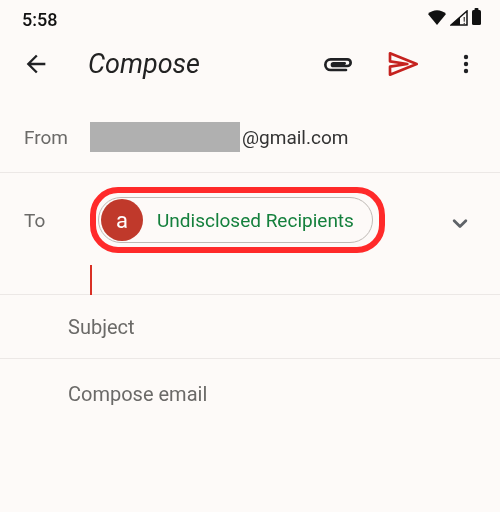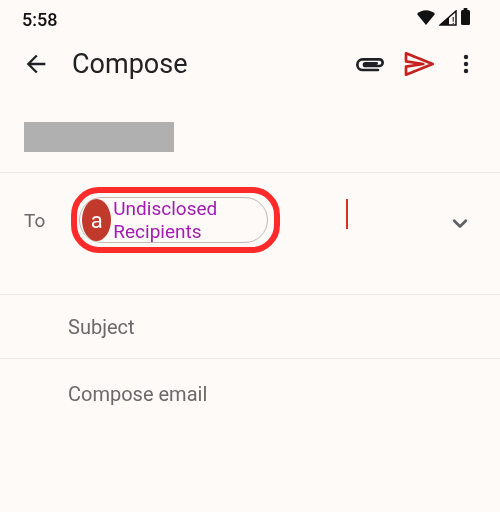--- a/index.html
+++ b/index.html
@@ -1,38 +1,38 @@
 <!DOCTYPE html>
 <html><head>
 <meta charset="utf-8">
 <style>
   * { box-sizing: border-box; margin: 0; padding: 0; font-family: Roboto, -apple-system, Arial, sans-serif; }
   body { width: 500px; height: 512px; background: #fdfaf8; overflow: hidden; color: #202124; }
 
-  .status-bar { display: flex; justify-content: space-between; align-items: center; padding: 8px 29px 4px 22px; font-size: 18px; font-weight: 500; color: #111; }
+  .status-bar { display: flex; justify-content: space-between; align-items: center; padding: 8px 18px 4px 22px; font-size: 18px; font-weight: 500; color: #111; }
   .status-right { display: flex; align-items: center; gap: 3px; }
 
-  .app-bar { display: flex; align-items: center; padding: 10px 14px 18px 16px; gap: 8px; }
+  .app-bar { display: flex; align-items: center; padding: 10px 14px 18px 16px; gap: 24px; font-style: italic; }
   .app-bar .title { font-size: 27px; font-weight: 400; color: #222; flex: 1; margin-left: 8px; }
   .icon-btn { display: inline-flex; align-items: center; justify-content: center; width: 40px; height: 40px; }
 
   .row { display: flex; align-items: center; padding: 0 24px; border-top: 1px solid #ece8e6; }
   .row.first { border-top: none; }
   .row .label { width: 66px; font-size: 19px; color: #6b6a68; }
   .row .content { flex: 1; font-size: 19px; color: #3c4043; display: flex; align-items: center; }
 
   .from-row { height: 70px; }
   .from-redact { width: 150px; height: 30px; background: #b0b0b0; margin-right: 2px; }
   .from-domain { color: #333; }
 
   .to-row { height: 122px; position: relative; }
   .highlight { border: 6px solid #ff2a2a; border-radius: 28px; padding: 4px 6px 4px 2px; display: inline-flex; align-items: center; }
   .chip { display: inline-flex; align-items: center; height: 46px; border: 1px solid #bfbab6; border-radius: 23px; padding-right: 18px; }
   .chip-avatar { width: 42px; height: 42px; border-radius: 50%; background: #c0392b; color: #fff; display: flex; align-items: center; justify-content: center; font-size: 22px; margin: 2px; }
-  .chip-label { font-size: 19px; color: #a21caf; }
+  .chip-label { font-size: 19px; color: #15803d; margin-left: 12px; }
   .expand { position: absolute; right: 26px; top: 36px; }
   .caret { width: 2px; height: 30px; background: #d93025; margin-top: 2px; }
 
   .subject-row { height: 64px; }
   .body-row { height: 70px; align-items: center; }
   .placeholder { color: #6b6a68; font-size: 20px; margin-left: 44px; }
 </style>
 </head>
 <body>
 
@@ -80,26 +80,28 @@
   <span class="icon-btn">
     <svg width="24" height="24" viewBox="0 0 24 24">
         <circle cx="12" cy="5" r="2.2" fill="#202124"></circle>
         <circle cx="12" cy="12" r="2.2" fill="#202124"></circle>
         <circle cx="12" cy="19" r="2.2" fill="#202124"></circle>
       </svg>
   </span>
 </div>
 
 <div class="row first from-row">
+  <span class="label">From</span>
   <span class="content">
     <span class="from-redact"></span>
+    <span class="from-domain">@gmail.com</span>
   </span>
 </div>
 
-<div class="row to-row" style="flex-direction:row; align-items:flex-start; padding-top:14px; padding-bottom:0;">
+<div class="row to-row" style="flex-direction:column; align-items:flex-start; padding-top:14px; padding-bottom:0;">
   <div style="display:flex; align-items:center; width:100%;">
     <span class="label" style="align-self:center;">To</span>
     <span class="highlight">
       <span class="chip">
         <span class="chip-avatar">a</span>
         <span class="chip-label">Undisclosed Recipients</span>
       </span>
     </span>
     <span class="expand">
       <svg width="28" height="28" viewBox="0 0 24 24">

